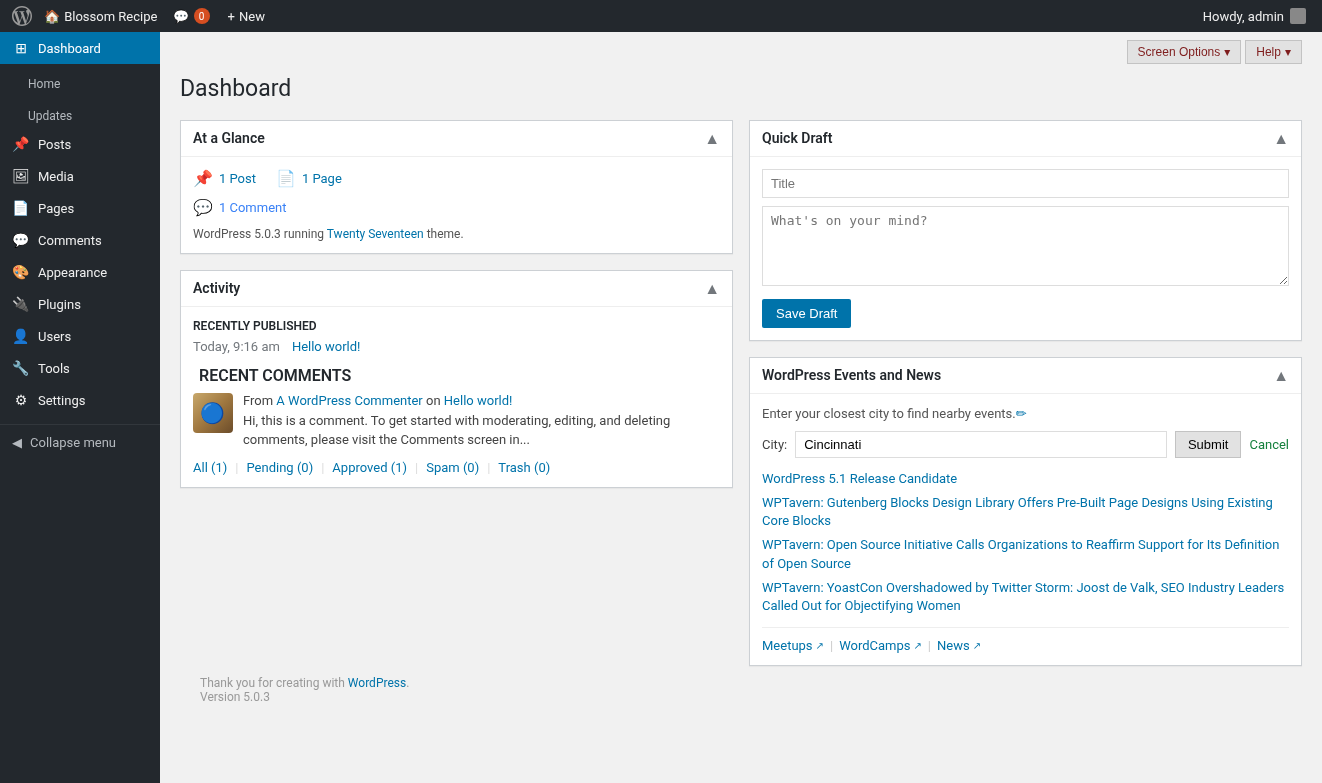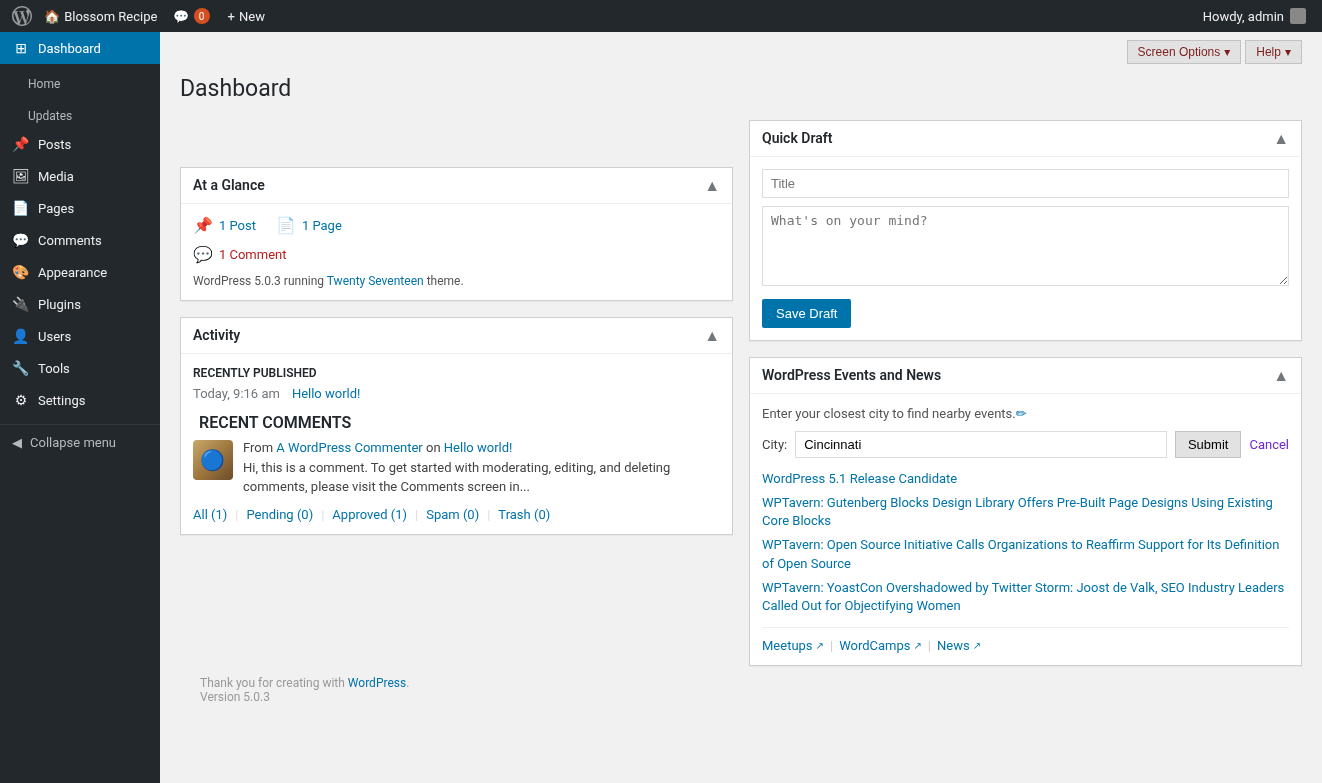--- a/index.html
+++ b/index.html
@@ -115,21 +115,21 @@
     .postbox-title { font-size: 14px; font-weight: 600; color: #23282d; }
     .toggle-arrow { cursor: pointer; color: #72777c; font-size: 16px; }
     .postbox-body { padding: 12px; }
 
     
     .glance-stats { display: flex; gap: 20px; margin-bottom: 10px; }
     .glance-stat { display: flex; align-items: center; gap: 6px; color: #0073aa; font-size: 13px; }
     .glance-stat a { color: #0073aa; text-decoration: none; }
     .glance-icon { font-size: 16px; color: #82878c; }
     .glance-comment { display: flex; align-items: center; gap: 6px; margin-bottom: 10px; }
-    .glance-comment a { color: #b91c1c; text-decoration: none; }
+    .glance-comment a { color: #3b82f6; text-decoration: none; }
     .glance-meta { font-size: 12px; color: #555; }
     .glance-meta a { color: #0073aa; text-decoration: none; }
 
     
     .activity-section-title { font-size: 12px; font-weight: 600; color: #23282d; text-transform: uppercase; margin-bottom: 6px; }
     .activity-item { display: flex; gap: 12px; align-items: flex-start; margin-bottom: 4px; font-size: 13px; }
     .activity-time { color: #72777c; white-space: nowrap; }
     .activity-link a { color: #0073aa; text-decoration: none; }
     .recent-comments-title { font-size: 16px; font-weight: 600; text-transform: uppercase; color: #23282d; margin: 12px 6px 8px; }
     .comment-row { display: flex; gap: 10px; align-items: flex-start; margin-bottom: 6px; }
@@ -181,21 +181,21 @@
       font-size: 13px;
       flex: 1;
     }
     .submit-btn {
       background: #e2e2e2;
       border: 1px solid #c3c3c3;
       padding: 5px 12px;
       font-size: 13px;
       cursor: pointer;
     }
-    .cancel-link { color: #6d28d9; text-decoration: none; font-size: 13px; cursor: pointer; }
+    .cancel-link { color: #15803d; text-decoration: none; font-size: 13px; cursor: pointer; }
     .news-link { display: block; color: #0073aa; text-decoration: none; font-size: 13px; margin-bottom: 6px; line-height: 1.4; }
     .events-footer { display: flex; align-items: center; gap: 6px; margin-top: 12px; padding-top: 10px; border-top: 1px solid #eee; font-size: 13px; }
     .events-footer a { color: #0073aa; text-decoration: none; display: flex; align-items: center; gap: 3px; }
     .events-footer span.sep { color: #ccc; }
     .ext-icon { font-size: 10px; }
 
     
     #wpfooter {
       padding: 10px 20px;
       color: #999;
@@ -307,21 +307,21 @@
       </button>
     </div>
 
     <div id="wpbody-content">
       <h1 class="page-title">Dashboard</h1>
 
       <div class="dashboard-grid">
 
         <div>
 
-          <div class="postbox" style="margin-bottom:16px;margin-top:47px;">
+          <div class="postbox" style="margin-bottom:16px;">
             <div class="postbox-header">
               <h2 class="postbox-title">At a Glance</h2>
               <span class="toggle-arrow">▲</span>
             </div>
             <div class="postbox-body">
               <div class="glance-stats">
                 <div class="glance-stat">
                   <span class="glance-icon">📌</span>
                   <a href="#">1 Post</a>
                 </div>

